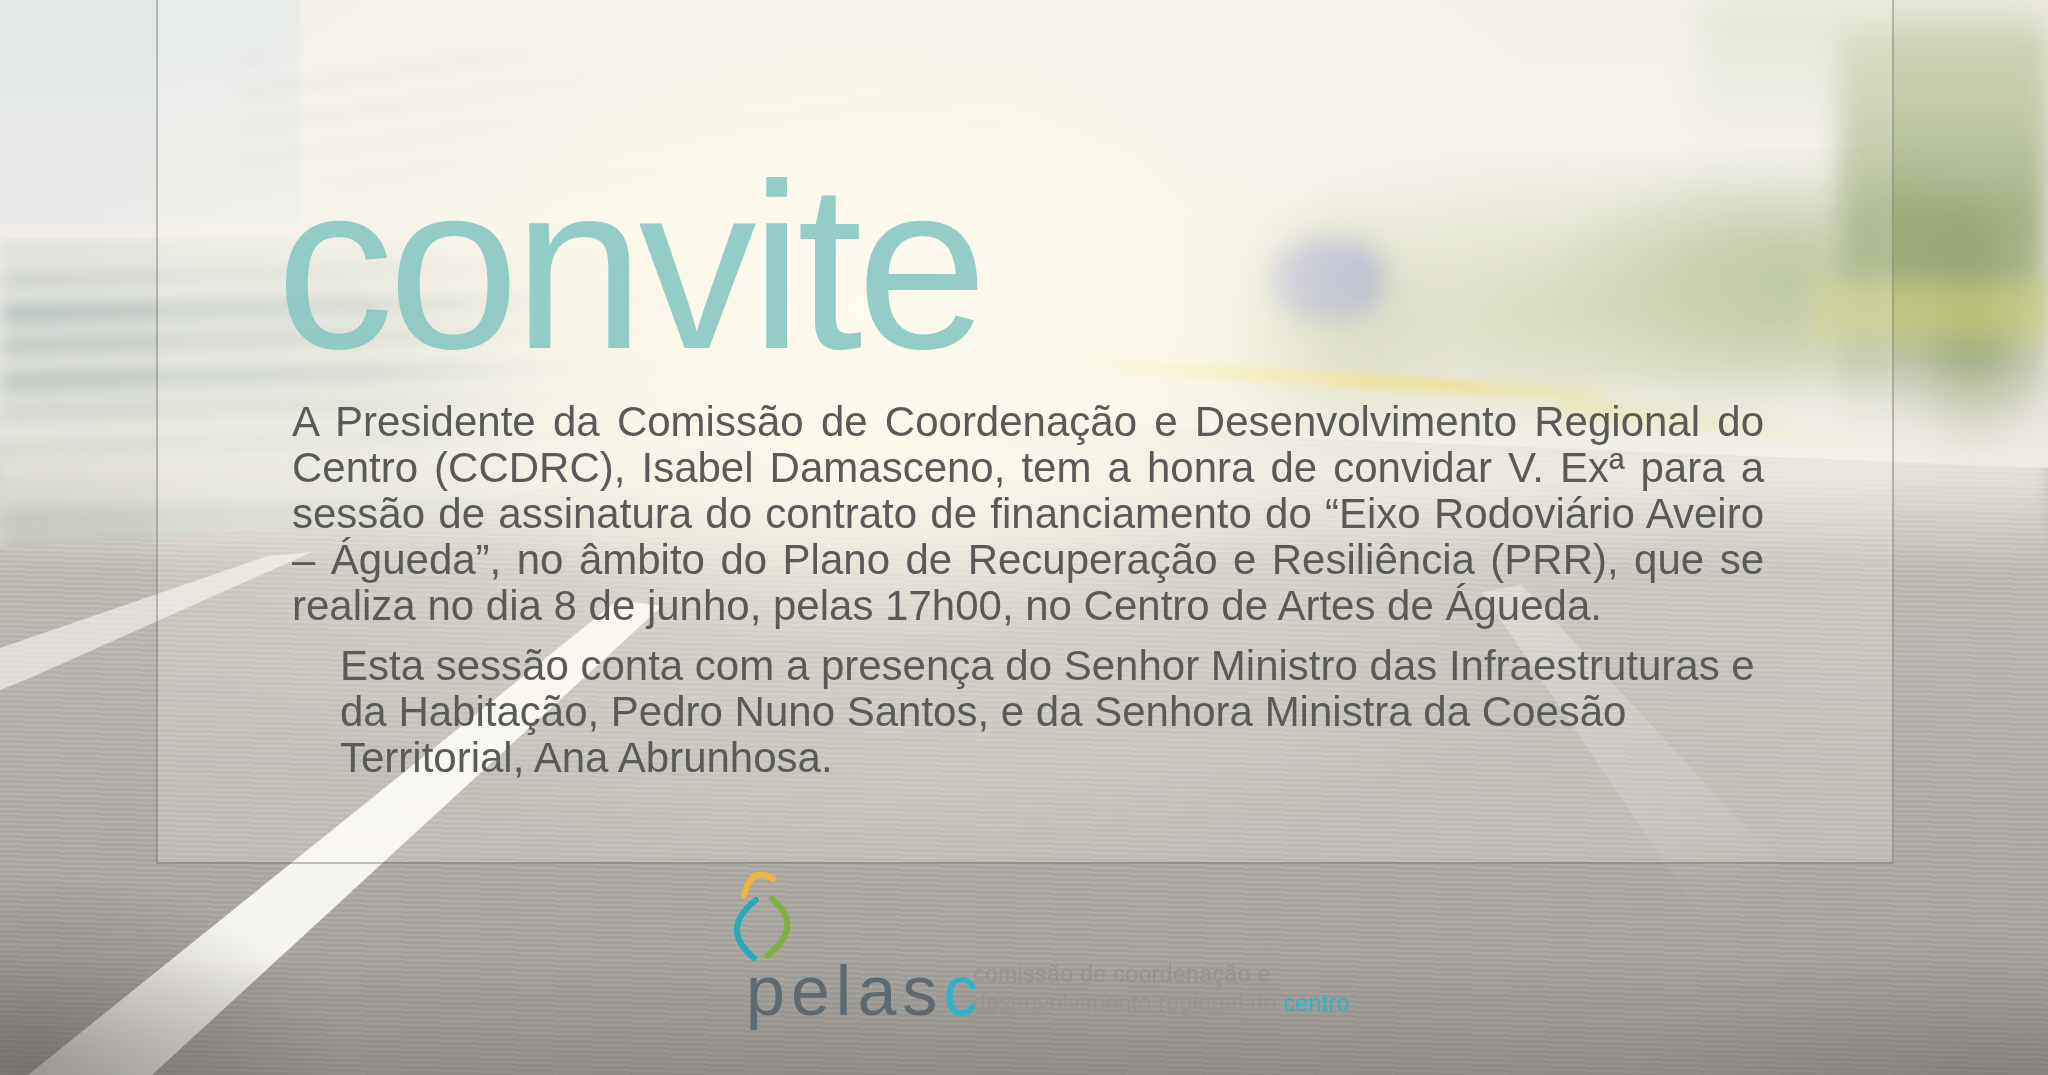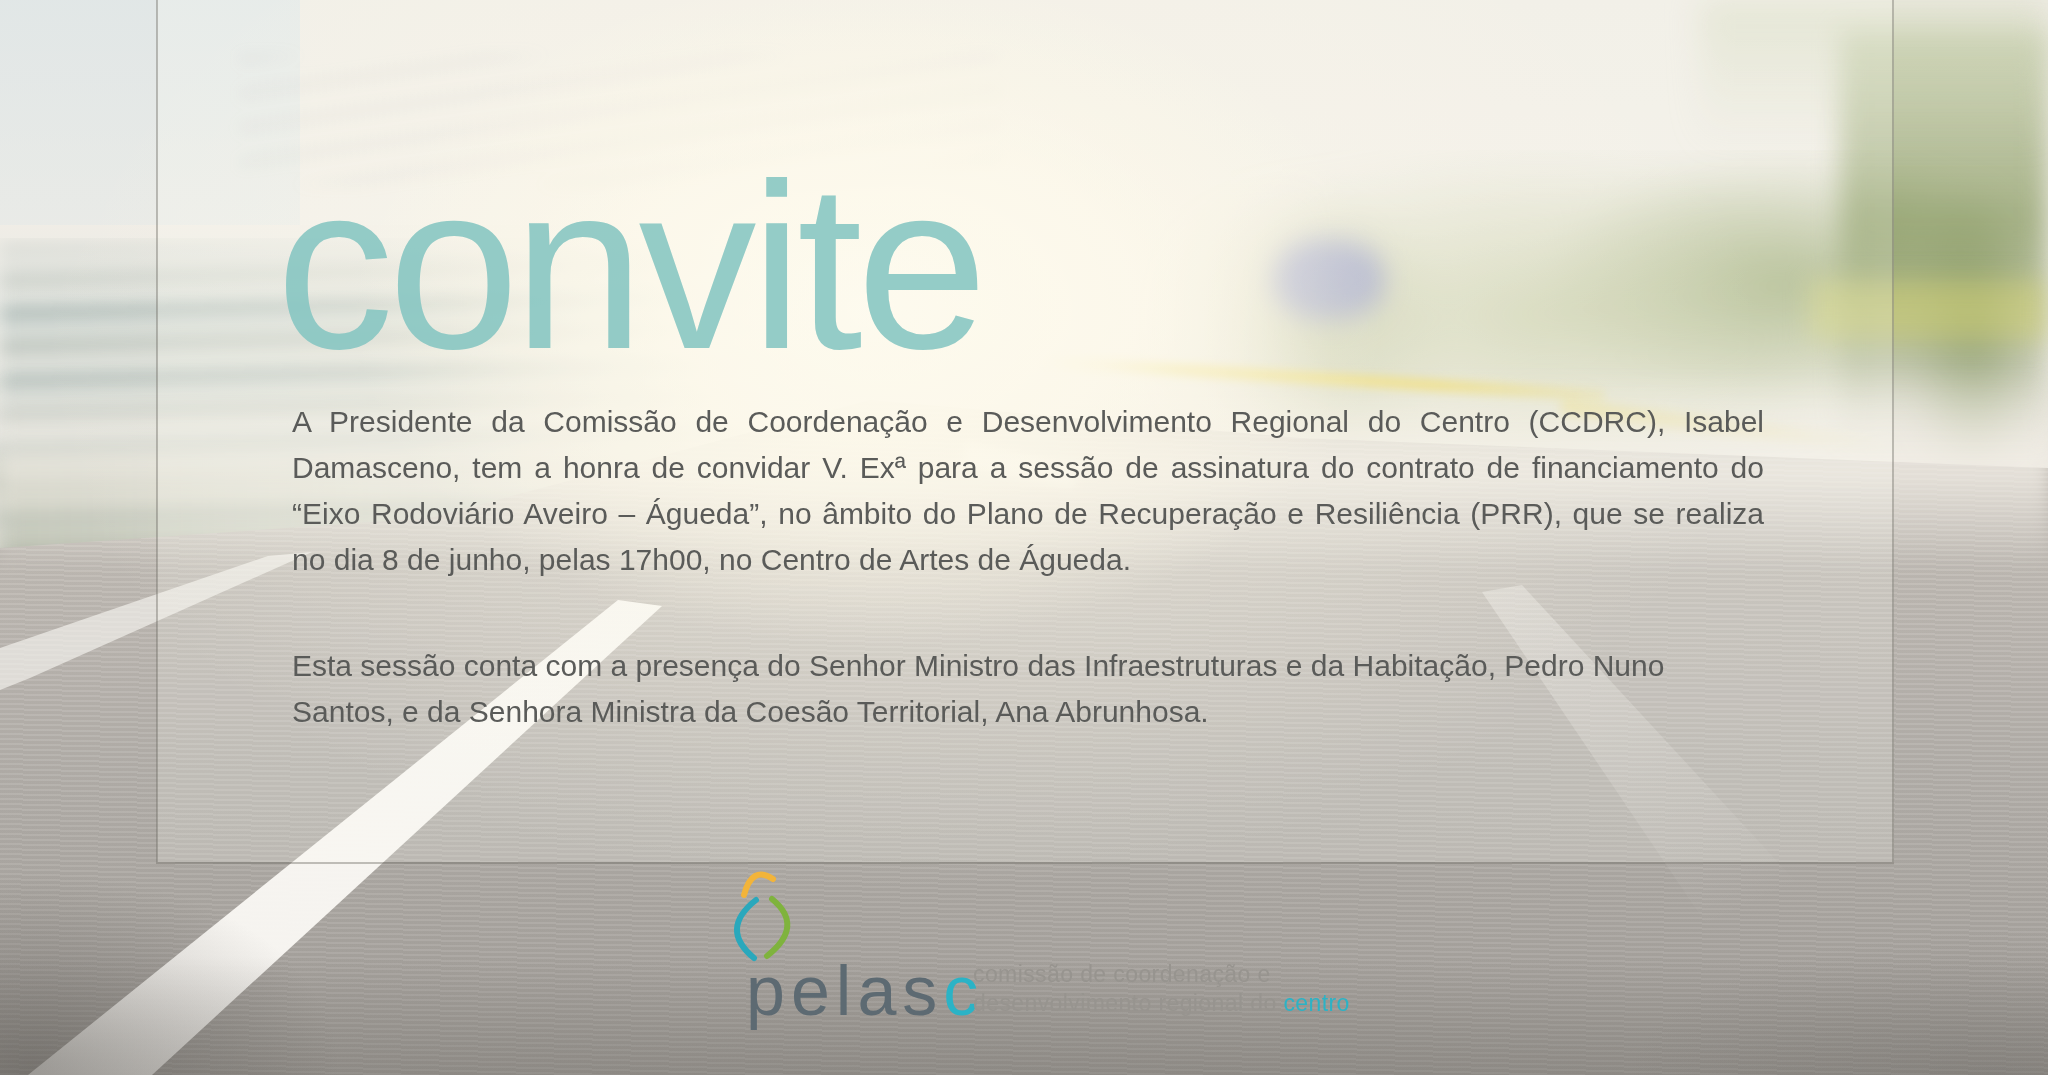--- a/index.html
+++ b/index.html
@@ -91,23 +91,23 @@
       radial-gradient(500px 200px at 2000px 1080px,rgba(95,92,88,.20),transparent 75%),
       linear-gradient(to top,rgba(98,95,90,.28),transparent 11%);}
   
   .veil{left:157px;top:0;width:1737px;height:862px;background:rgba(255,253,248,.22);}
   .frame{left:156px;top:-20px;width:1734px;height:880px;border:2px solid rgba(112,110,102,.42);}
   
   .title{position:absolute;left:276px;top:148px;margin:0;
     font-size:236px;font-weight:200;letter-spacing:-6px;line-height:1;
     color:var(--title-teal,#86c6c2);opacity:.88;}
   .para{position:absolute;left:292px;width:1472px;margin:0;
-    font-size:30px;line-height:46px;color:var(--body-text,#5a5b59);}
+    font-size:42px;line-height:46px;color:var(--body-text,#5a5b59);}
   .p1{top:399px;text-align:justify;}
-  .p2{top:643px;}
+  .p2{top:643px;margin-left:48px;}
   
   .logo-icon{position:absolute;left:712px;top:866px;width:102px;height:98px;}
   .wordmark{position:absolute;left:746px;top:956px;margin:0;
     font-size:70px;font-weight:200;letter-spacing:6px;line-height:1;
     color:var(--logo-gray,#5d6a72);}
   .wordmark .accent{color:var(--accent-cyan,#2bb3c6);}
   .tagline{position:absolute;left:973px;top:960px;margin:0;
     font-size:23px;line-height:29px;letter-spacing:.4px;
     color:var(--tagline-gray,#97948f);}
   .tagline .accent{color:var(--accent-cyan,#2bb3c6);text-align:center;}

